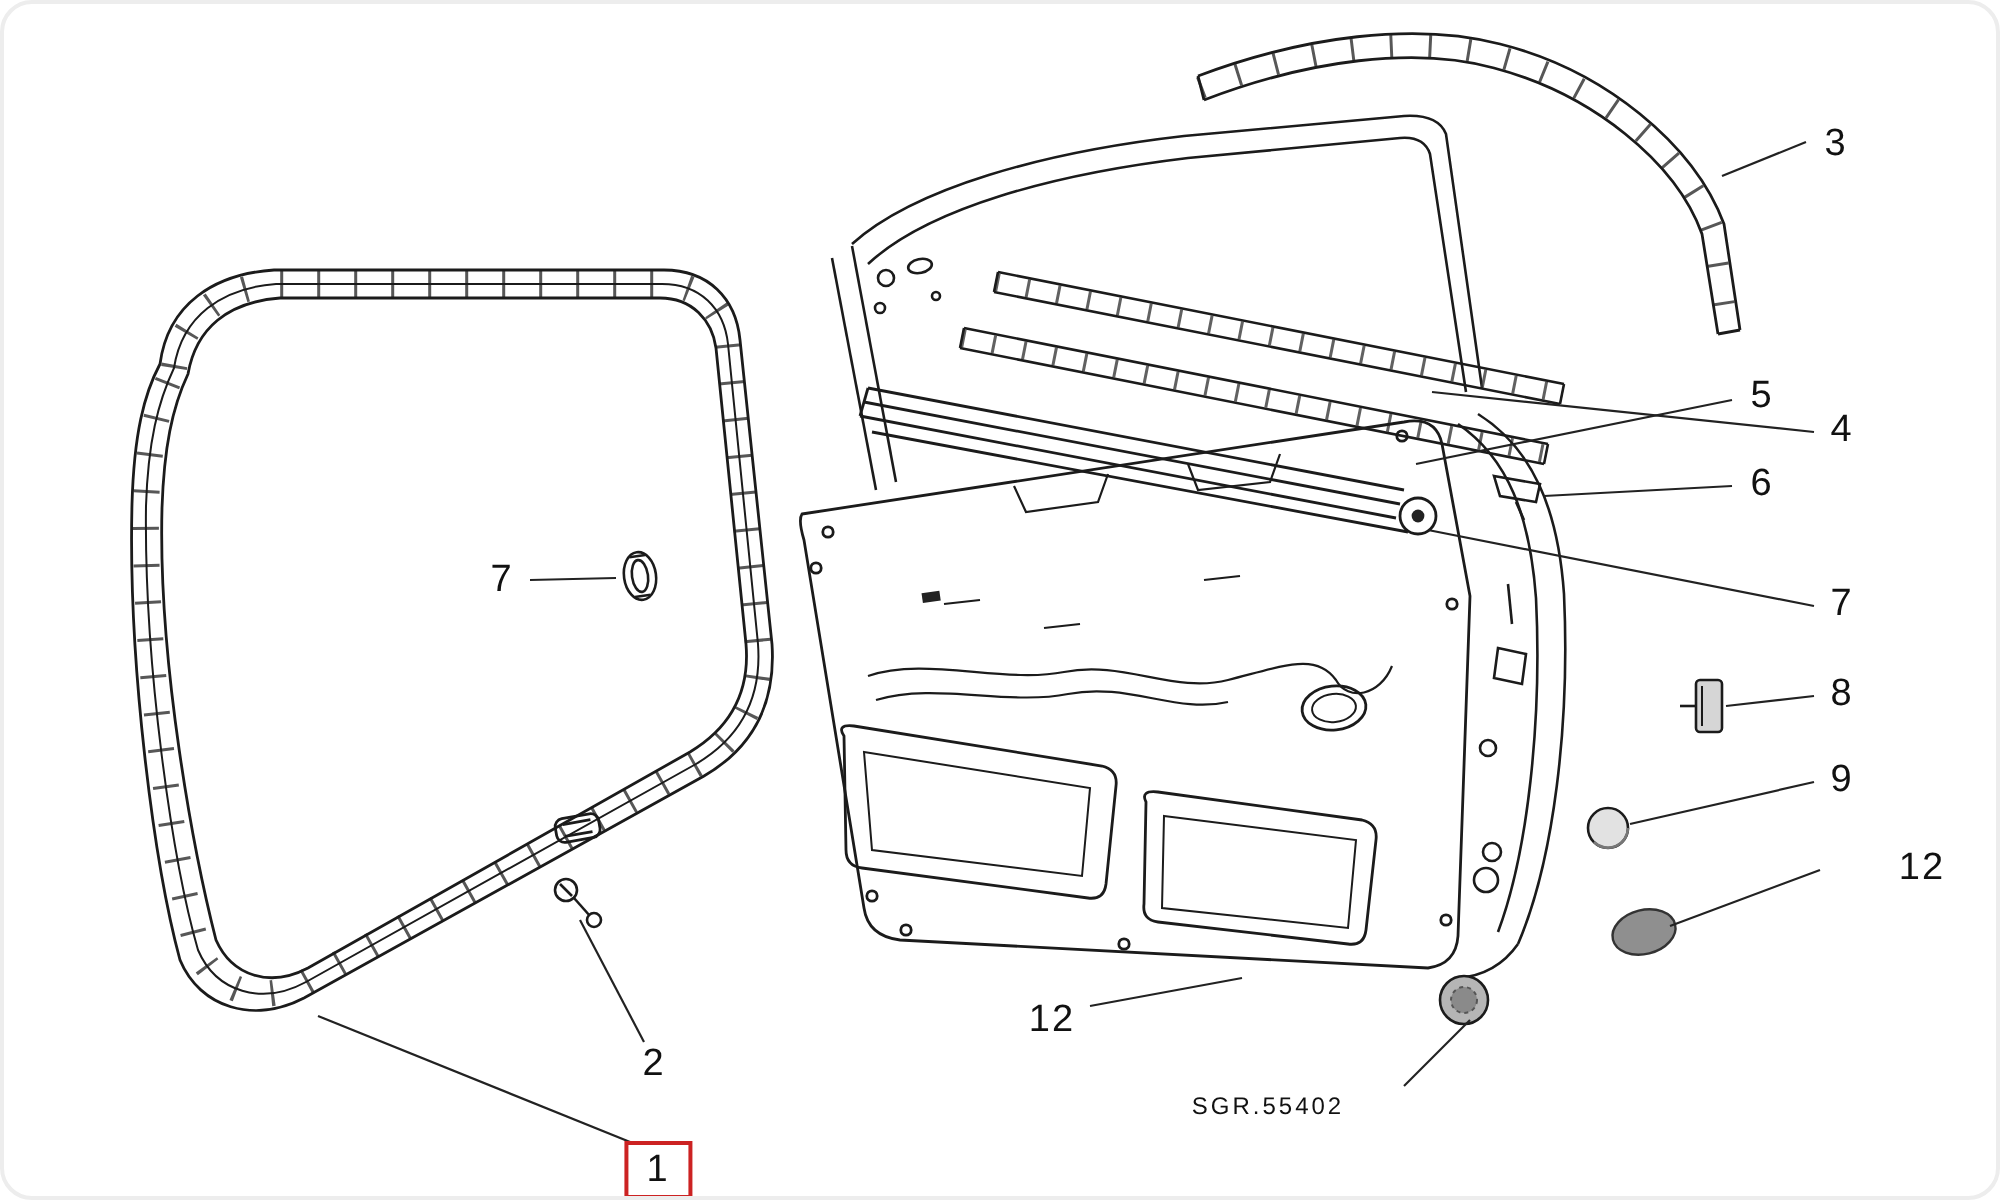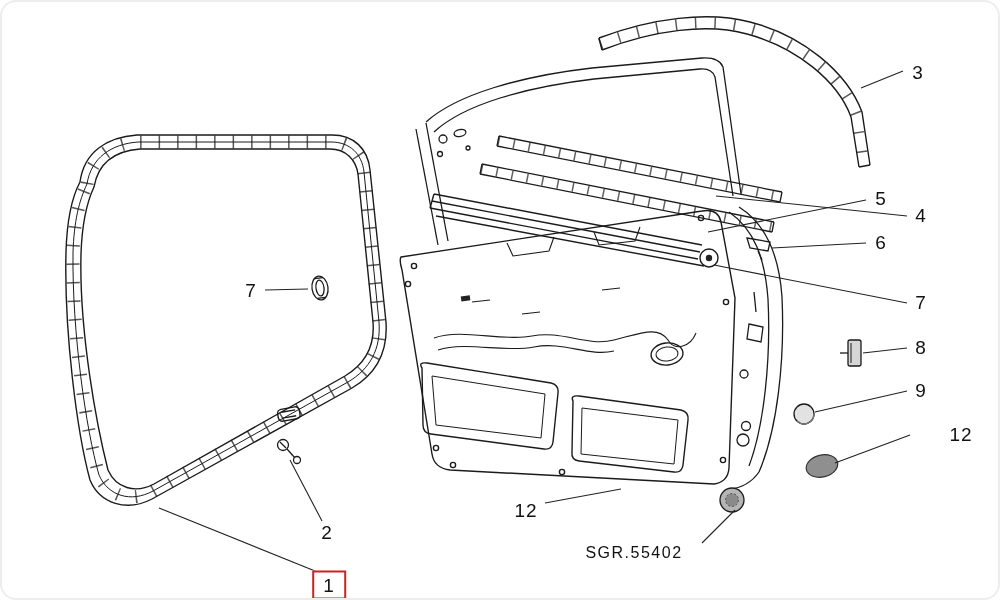--- a/index.html
+++ b/index.html
@@ -12,21 +12,21 @@
   .callout{
     position:absolute;transform:translate(-50%,-50%);
     font-size:19px;color:#111;line-height:1;letter-spacing:1px;
     user-select:none;cursor:pointer;padding:2px 4px;
   }
   .callout.selected{
     border:2px solid #cc2222;background:#ffffff;padding:3px 9px;
   }
   .part-code{
     position:absolute;transform:translate(-50%,-50%);
-    font-size:16px;color:#111;letter-spacing:1.5px;cursor:pointer;
+    font-size:12px;color:#111;letter-spacing:1.5px;cursor:pointer;
   }
 </style>
 </head>
 <body>
 
 <div class="stage">
 
   <svg width="1000" height="600" viewBox="0 0 1000 600">
 
     <g fill="none" stroke="#1b1b1b" stroke-width="1.4">

